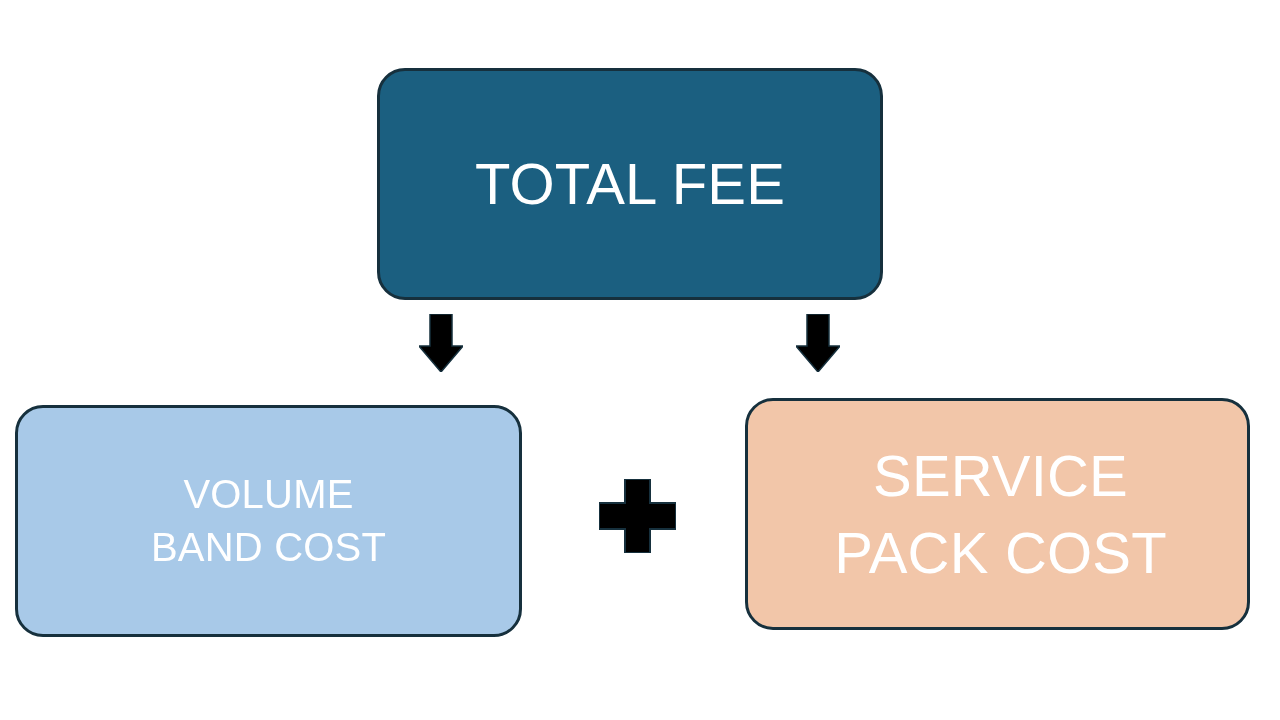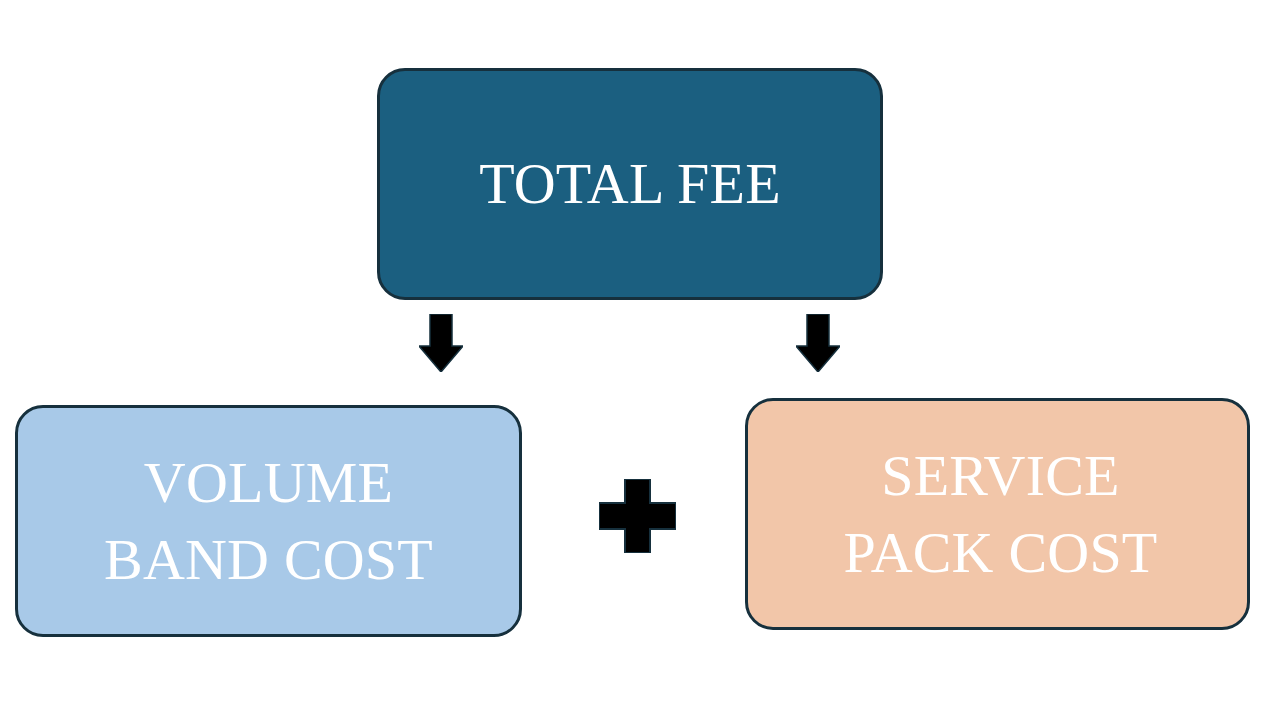--- a/index.html
+++ b/index.html
@@ -56,21 +56,21 @@
 
   
   #node-volume-band-cost {
     left: 15px;
     top: 405px;
     width: 507px;
     height: 232px;
     background: #a8c9e8;
   }
   #node-volume-band-cost .node-label {
-    font-size: 58px;
+    font-size: 40px;
     line-height: 1.33;
     text-align: center;
   }
 
   
   #node-service-pack-cost {
     left: 745px;
     top: 398px;
     width: 505px;
     height: 232px;
@@ -101,21 +101,21 @@
     position: absolute;
     left: 599px;
     top: 479px;
     width: 77px;
     height: 74px;
   }
 </style>
 </head>
 <body>
 
-<div id="canvas" style="background: rgb(255, 255, 255); font-family: Liberation Serif, serif;">
+<div id="canvas" style="background: rgb(255, 255, 255);">
 
   <div class="node" id="node-total-fee" style="background: rgb(27, 95, 128); border-color: rgb(22, 48, 61); color: rgb(255, 255, 255);">
     <span class="node-label">TOTAL FEE</span>
   </div>
 
   <div class="arrow-down" id="arrow-to-volume">
     <svg viewBox="0 0 44 58" width="44" height="58" aria-hidden="true">
       <polygon points="11,0 33,0 33,32 44,32 22,58 0,32 11,32" fill="#000000" stroke="#16303d" stroke-width="1.5"></polygon>
     </svg>
   </div>

